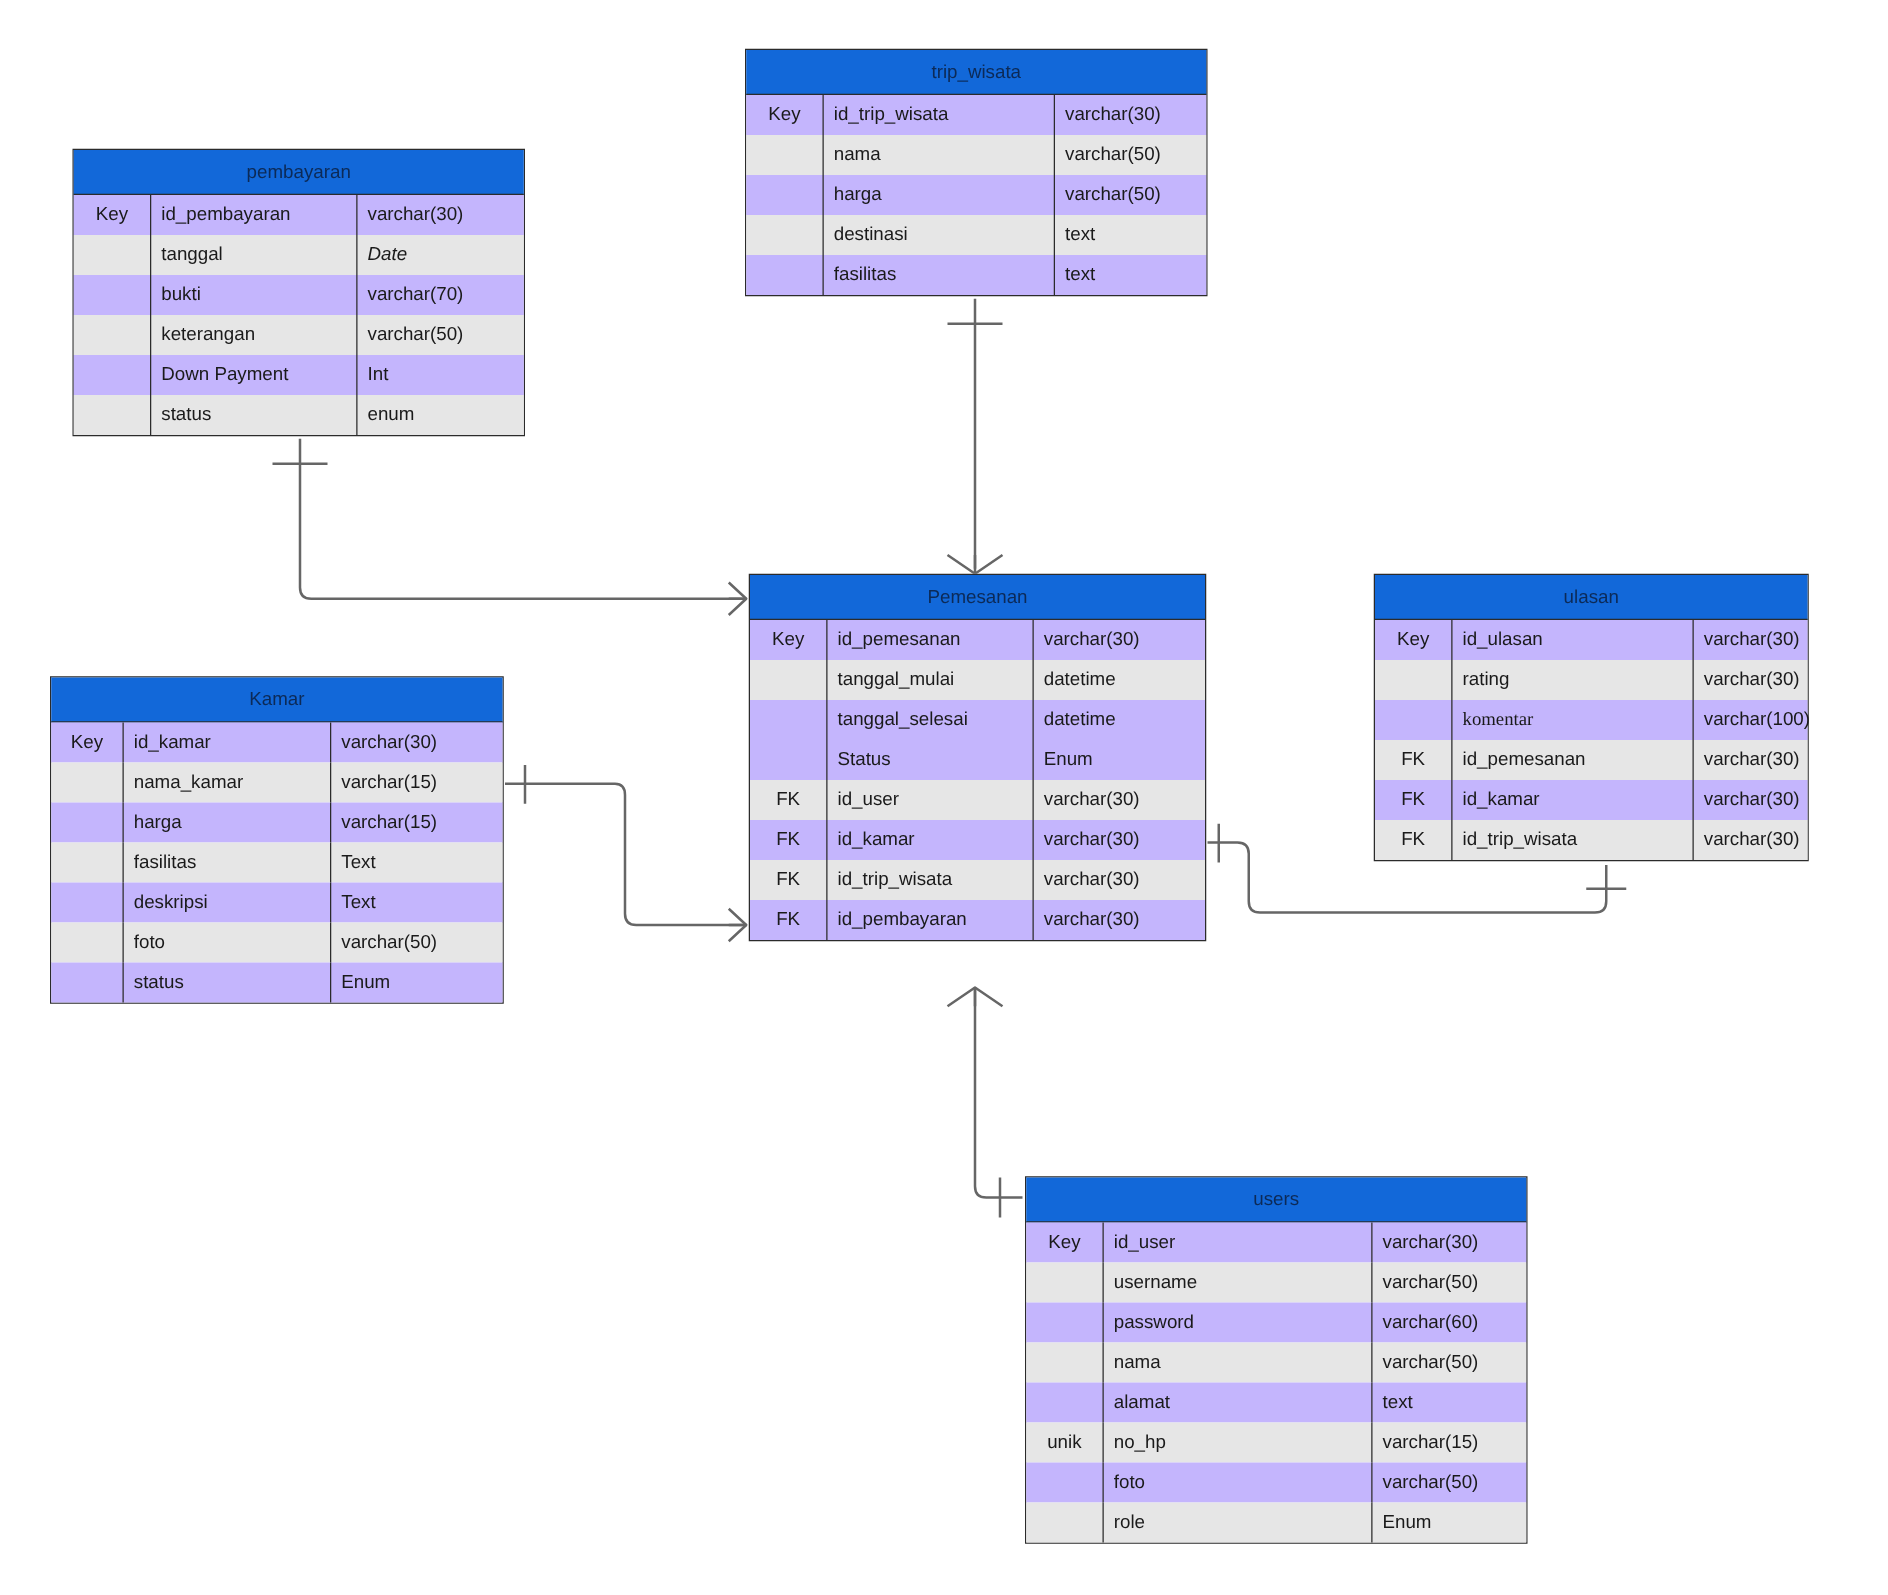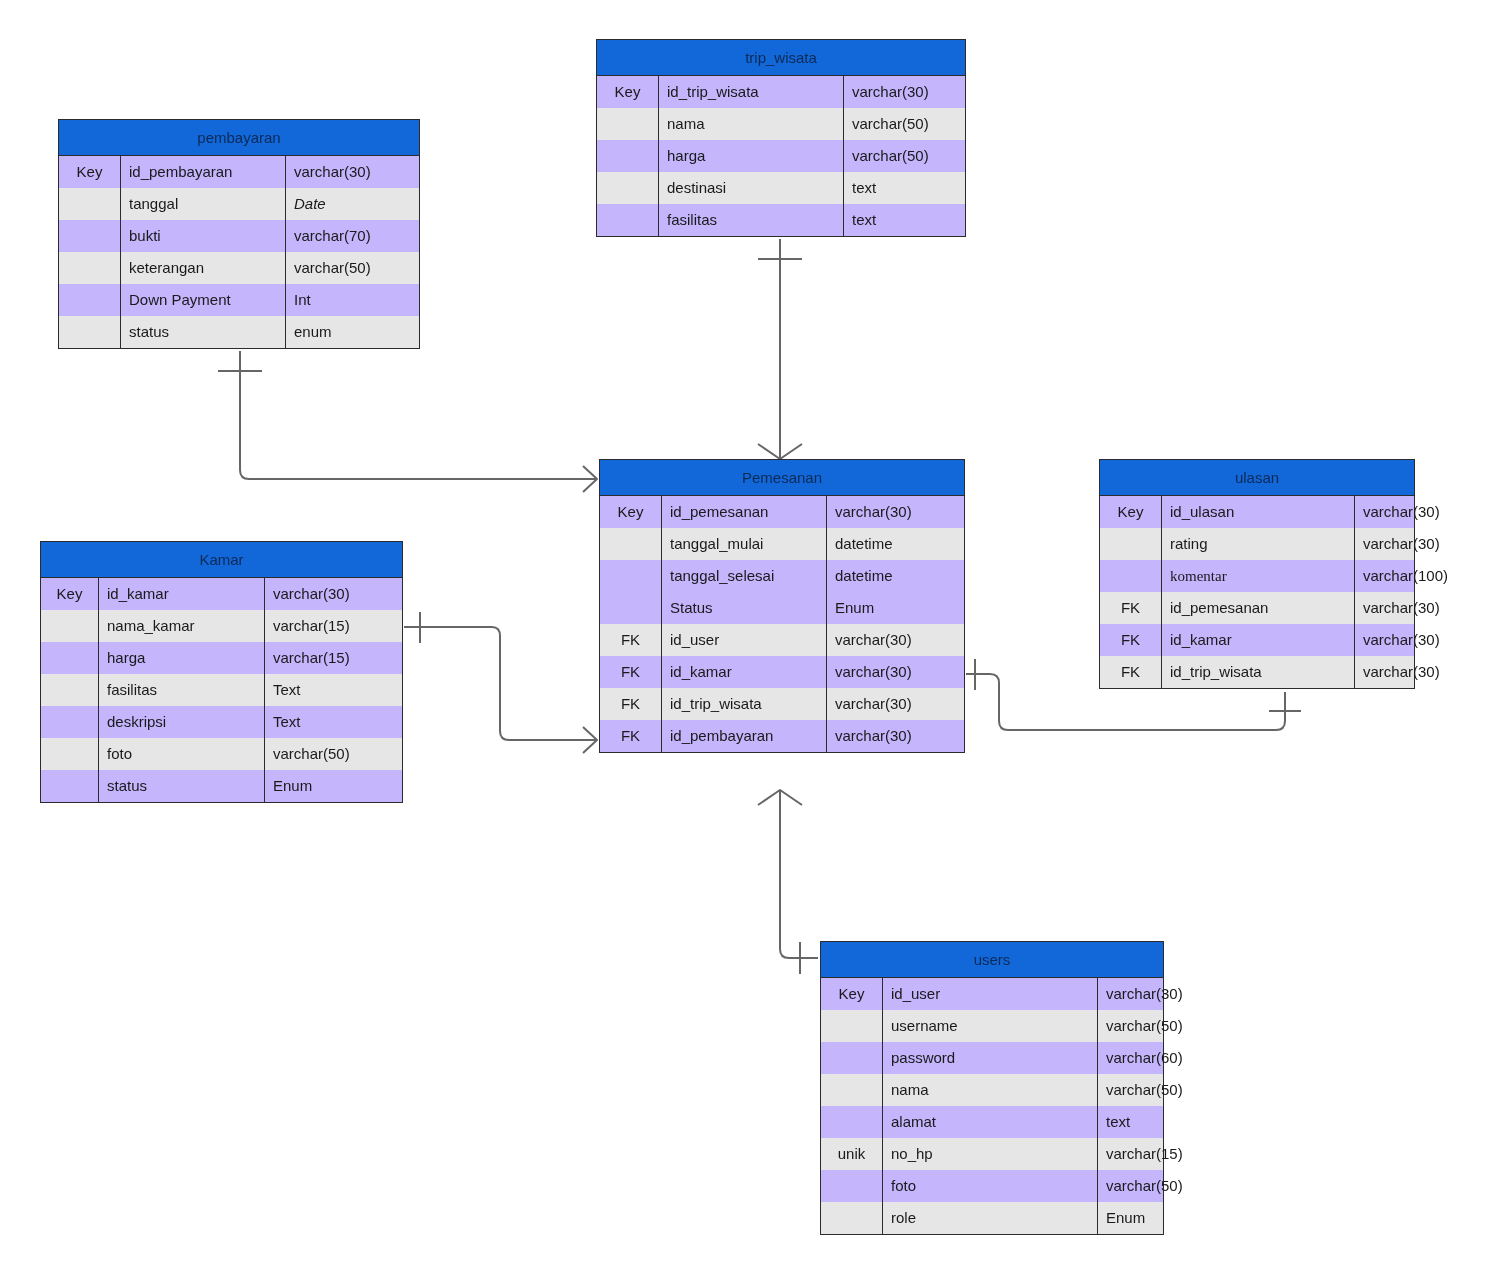--- a/index.html
+++ b/index.html
@@ -225,21 +225,21 @@
           <div class="cell c-name" style="width: 165px; flex: 0 0 auto;">id_trip_wisata</div>
           <div class="cell c-type" style="width: 137px;">varchar(30)</div>
         </div>
         <div class="row">
           <div class="cell c-key" style="width: 62px;">FK</div>
           <div class="cell c-name" style="width: 165px; flex: 0 0 auto;">id_pembayaran</div>
           <div class="cell c-type" style="width: 137px;">varchar(30)</div>
         </div>
       </div>
     </div>
-    <div class="entity" style="left: 1099px; top: 459px; width: 316px;">
+    <div class="entity" style="left: 1099px; top: 459px; width: 348px;">
       <div class="entity-header">ulasan</div>
       <div class="rows">
         <div class="row">
           <div class="cell c-key" style="width: 62px;">Key</div>
           <div class="cell c-name" style="width: 193px; flex: 0 0 auto;">id_ulasan</div>
           <div class="cell c-type" style="width: 115px;">varchar(30)</div>
         </div>
         <div class="row alt">
           <div class="cell c-key" style="width: 62px;"></div>
           <div class="cell c-name" style="width: 193px; flex: 0 0 auto;">rating</div>
@@ -300,21 +300,21 @@
           <div class="cell c-name" style="width: 166px; flex: 0 0 auto;">foto</div>
           <div class="cell c-type" style="width: 137px;">varchar(50)</div>
         </div>
         <div class="row">
           <div class="cell c-key" style="width: 58px;"></div>
           <div class="cell c-name" style="width: 166px; flex: 0 0 auto;">status</div>
           <div class="cell c-type" style="width: 137px;">Enum</div>
         </div>
       </div>
     </div>
-    <div class="entity" style="left: 820px; top: 941px; width: 344px;">
+    <div class="entity" style="left: 820px; top: 941px; width: 402px;">
       <div class="entity-header">users</div>
       <div class="rows">
         <div class="row">
           <div class="cell c-key" style="width: 62px;">Key</div>
           <div class="cell c-name" style="width: 215px; flex: 0 0 auto;">id_user</div>
           <div class="cell c-type" style="width: 123px;">varchar(30)</div>
         </div>
         <div class="row alt">
           <div class="cell c-key" style="width: 62px;"></div>
           <div class="cell c-name" style="width: 215px; flex: 0 0 auto;">username</div>

